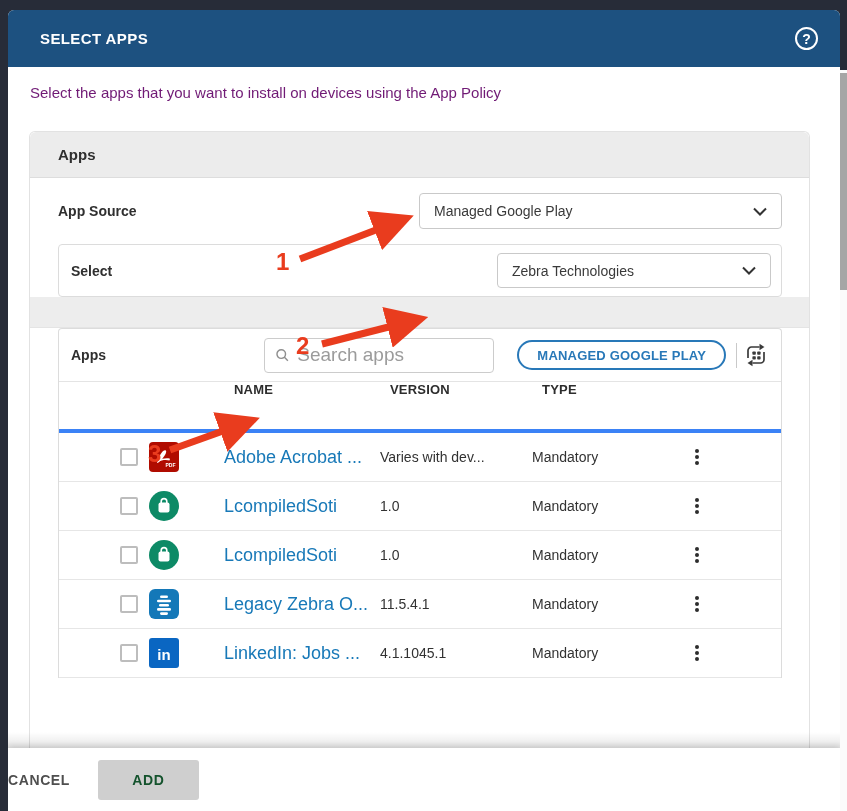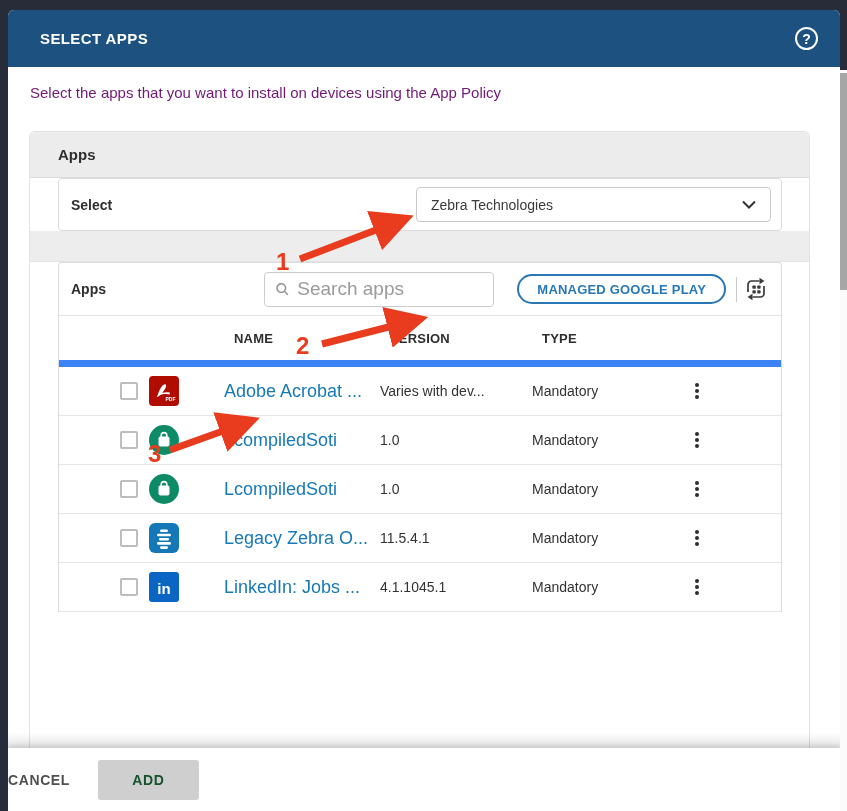--- a/index.html
+++ b/index.html
@@ -48,21 +48,21 @@
     display:flex; align-items:center; padding:0 14px; font-size:14px; color:#3a3a3a;
     cursor:pointer;
   }
   .dd-appsource { margin-left:auto; width:363px; }
   .dd-chevron { margin-left:auto; }
   
   .panel { border:1px solid #dcdcdc; border-radius:4px; background:#fff; }
   .bindings-header { height:54px; display:flex; align-items:center; padding-left:12px;
     border-bottom:1px solid #e8e8e8; }
   .select-row { height:51px; display:flex; align-items:center; padding:0 10px 0 12px; }
-  .dd-select { margin-left:auto; width:355px; height:35px; }
+  .dd-select { margin-left:auto; width:274px; height:35px; }
   
   .gray-band { height:31px; margin:0 -27px 0 -28px; background:#ededed;
     border-bottom:1px solid #e4e4e4; }
   
   .apps-panel { border-bottom:none; border-radius:4px 4px 0 0; }
   .apps-toolbar { height:53px; display:flex; align-items:center;
     padding:0 12px; border-bottom:1px solid #e4e4e4; }
   .search-box {
     margin-left:158px; width:250px; height:35px; border:1px solid #cccccc; border-radius:4px;
     display:flex; align-items:center; padding:0 10px; background:#fff;
@@ -75,21 +75,21 @@
   .mgp-btn {
     margin-left:23px; height:30px; padding:0 18px; border:2px solid #2878b8; border-radius:16px;
     background:#fff; color:#2878b8; font-size:13px; font-weight:bold; letter-spacing:.2px;
     display:flex; align-items:center; cursor:pointer; white-space:nowrap;
     font-family:"Liberation Sans", sans-serif;
   }
   .toolbar-divider { margin-left:10px; width:1px; height:25px; background:#c9c9c9; }
   .sync-btn { margin-left:6px; width:27px; height:27px; display:flex; align-items:center;
     justify-content:center; cursor:pointer; }
   
-  .tbl-header { height:51px; display:flex; align-items:center; border-bottom:7px solid #3b82f6;
+  .tbl-header { height:51px; display:flex; align-items:flex-start; border-bottom:4px solid #3b82f6;
     padding-left:175px; }
   .th { font-size:13px; font-weight:bold; color:#2d2d2d; letter-spacing:.2px; }
   .th-name { width:156px; }
   .th-version { width:152px; }
   .th-type { width:120px; }
   .tbl-row { height:49px; display:flex; align-items:center; border-bottom:1px solid #e6e6e6; }
   .cell-check { margin-left:61px; width:18px; height:18px; border:2px solid #bdbdbd;
     border-radius:2px; background:#fff; cursor:pointer; flex:none; }
   .cell-icon { margin-left:11px; width:30px; height:30px; flex:none; display:flex;
     align-items:center; justify-content:center; }
@@ -139,20 +139,29 @@
 
   <div class="subtitle">Select the apps that you want to install on devices using the App Policy</div>
 
   <div class="section">
     <div class="section-header">
       <span class="section-title">Apps</span>
     </div>
 
     <div class="section-body">
 
+      <div class="appsource-row">
+        <span class="field-label">App Source</span>
+        <div class="dropdown dd-appsource">
+          <span>Managed Google Play</span>
+          <svg class="dd-chevron" width="14" height="9" viewBox="0 0 14 9">
+              <polyline points="1,1.5 7,7.5 13,1.5" fill="none" stroke="#333" stroke-width="2"></polyline>
+            </svg>
+        </div>
+      </div>
 
       <div class="panel">
         <div class="select-row">
           <span class="field-label">Select</span>
           <div class="dropdown dd-select">
             <span>Zebra Technologies</span>
             <svg class="dd-chevron" width="14" height="9" viewBox="0 0 14 9">
                 <polyline points="1,1.5 7,7.5 13,1.5" fill="none" stroke="#333" stroke-width="2"></polyline>
               </svg>
           </div>

